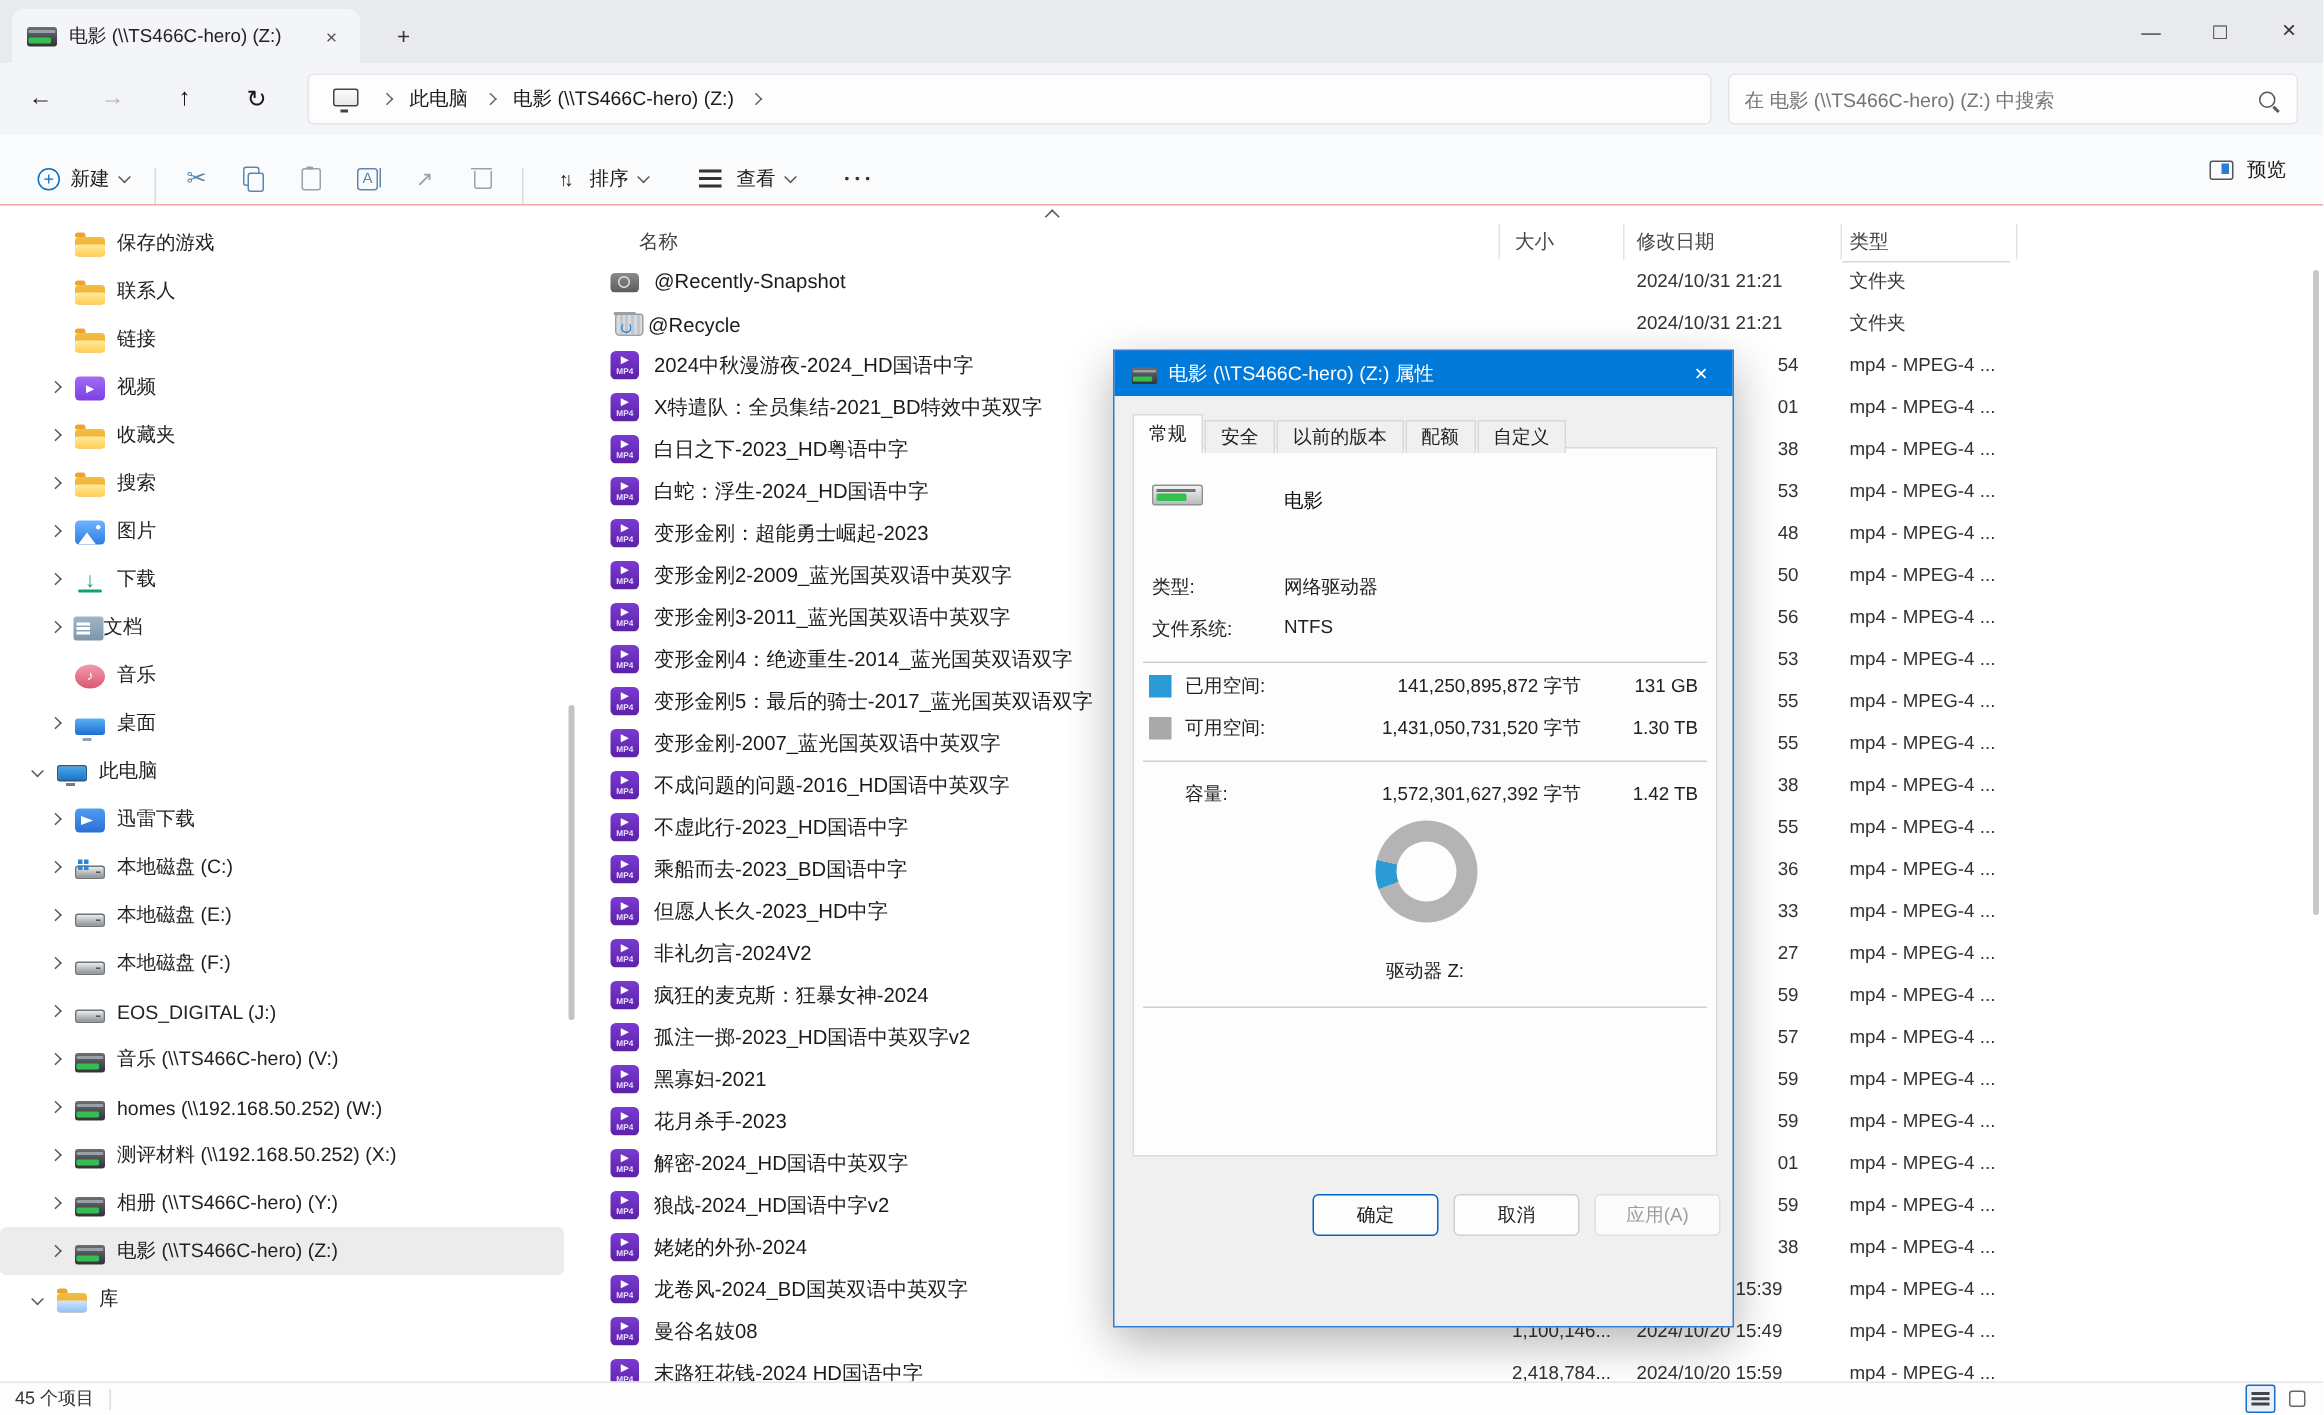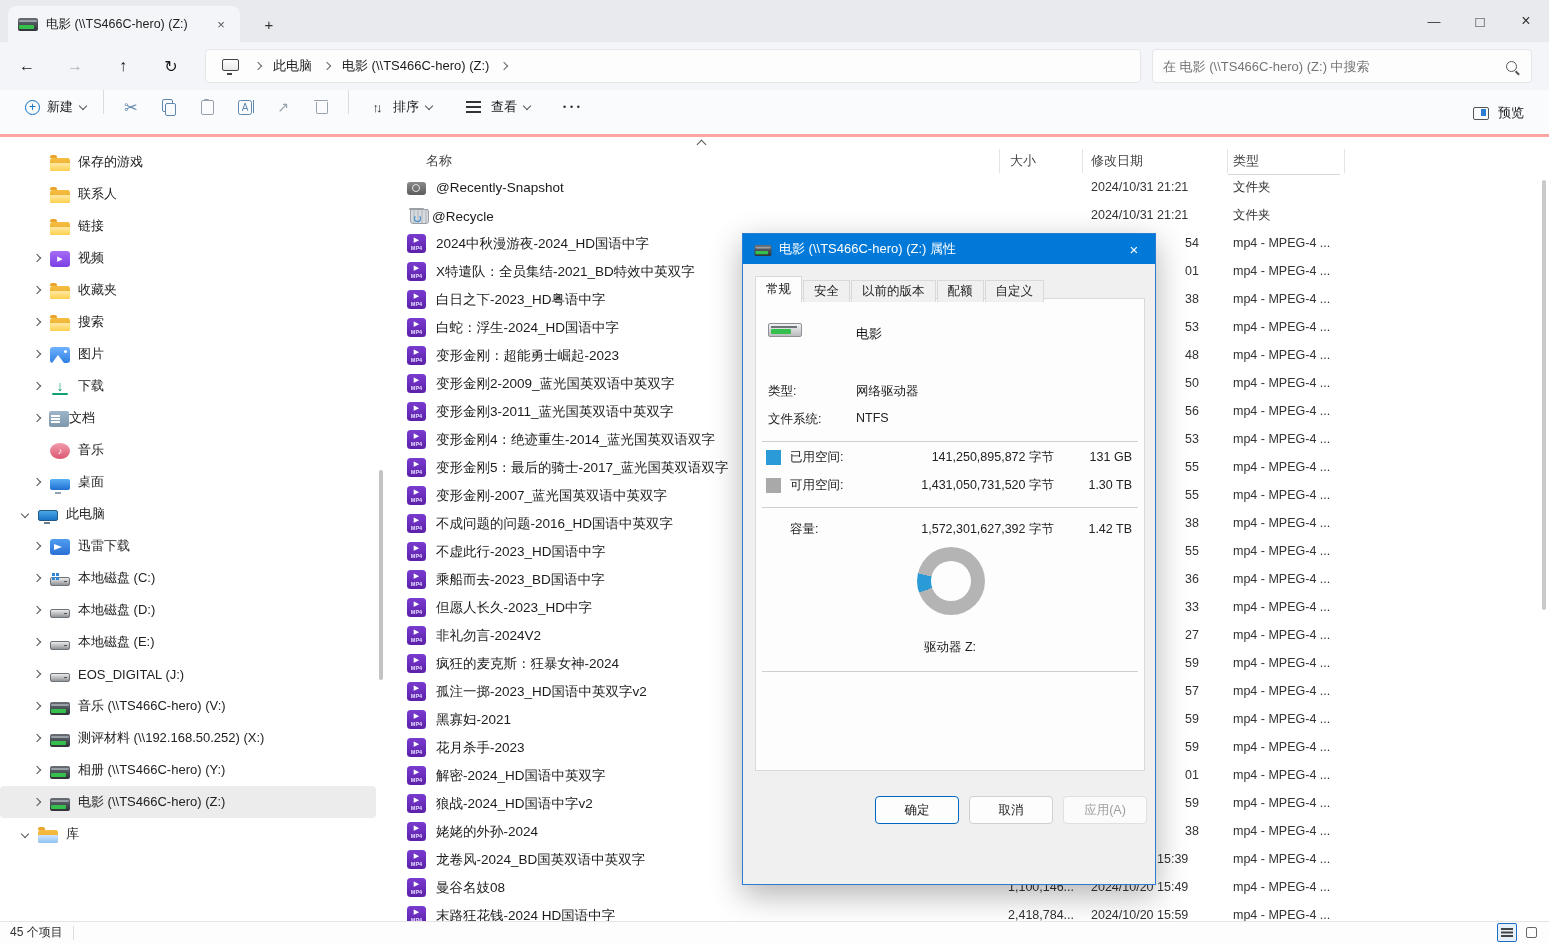--- a/index.html
+++ b/index.html
@@ -31,21 +31,21 @@
   .mon{width:17px;height:12px;background:linear-gradient(#fdfdfd,#e8e8e8);border:1.5px solid #444;border-radius:2px;position:relative;margin:0 4px 2px 8px}
   .mon::after{content:"";position:absolute;left:4px;bottom:-5px;width:5px;height:2px;background:#444}
   .bchev{width:6px;height:6px;border-right:1.4px solid #666;border-bottom:1.4px solid #666;transform:rotate(-45deg);margin:0 12px}
   .crumbbar span{white-space:nowrap}
   .searchbox{position:absolute;left:1152px;top:7px;width:380px;height:34px;background:#fdfdfe;border:1px solid #e4e6ea;border-radius:4px;display:flex;align-items:center;padding:0 10px}
   .searchbox input{border:none;outline:none;background:transparent;flex:1;font-size:13px;color:#333}
   .mag{width:11px;height:11px;border:1.6px solid #555;border-radius:50%;position:relative;margin-right:4px}
   .mag::after{content:"";position:absolute;width:5px;height:1.6px;background:#555;transform:rotate(45deg);left:8px;top:10px}
 
   
-  .toolbar{position:absolute;left:0;top:90px;width:1549px;height:47px;background:#fafbfd;border-bottom:3px solid #fca5a5;display:flex;align-items:flex-start;padding:0 16px}
+  .toolbar{position:absolute;left:0;top:90px;width:1549px;height:47px;background:#fafbfd;border-bottom:1px solid #fca5a5;display:flex;align-items:flex-end;padding:0 16px}
   .tbtn{display:flex;align-items:center;height:34px;padding:0 9px;border-radius:4px;color:#1b1b1b;font-size:13px;gap:7px}
   .tsep{width:1px;height:24px;background:#d9dbde;margin:0 8px}
   .ico{display:inline-flex;align-items:center;justify-content:center;width:20px;height:20px;color:#5f87ad;font-size:15px}
   .plus-circle{width:15px;height:15px;border:1.5px solid #0b6fc2;border-radius:50%;color:#0b6fc2;font-size:12px;display:flex;align-items:center;justify-content:center}
   .plus-circle::before{content:"+";margin-top:-1px}
   .cv{width:6px;height:6px;border-right:1.3px solid #555;border-bottom:1.3px solid #555;transform:rotate(45deg);margin-top:-3px}
   .i-cut::before{content:"\2702";font-size:16px}
   .i-copy{position:relative}.i-copy::before{content:"";position:absolute;width:9px;height:11px;border:1.4px solid #5f87ad;border-radius:2px;left:3px;top:2px}
   .i-copy::after{content:"";position:absolute;width:9px;height:11px;border:1.4px solid #5f87ad;border-radius:2px;background:#fafbfd;left:6px;top:6px}
   .i-paste{position:relative}.i-paste::before{content:"";position:absolute;width:11px;height:13px;border:1.4px solid #97a2ac;border-radius:2px;left:4px;top:3px}
@@ -374,53 +374,60 @@
         </div>
 
         <div class="srow lv2">
           <span class="chevbox">
             <span class="cr cr"></span>
           </span>
           <span class="sic s-hddc"></span>
           <span class="slabel">本地磁盘 (C:)</span>
         </div>
 
-        <div class="srow lv2">
-          <span class="chevbox">
-            <span class="cr cr"></span>
-          </span>
-          <span class="sic s-hdd"></span>
-          <span class="slabel">本地磁盘 (D:)</span>
-        </div>
 
         <div class="srow lv2">
           <span class="chevbox">
             <span class="cr cr"></span>
           </span>
           <span class="sic s-hdd"></span>
           <span class="slabel">本地磁盘 (E:)</span>
         </div>
 
+        <div class="srow lv2">
+          <span class="chevbox">
+            <span class="cr cr"></span>
+          </span>
+          <span class="sic s-hdd"></span>
+          <span class="slabel">本地磁盘 (F:)</span>
+        </div>
 
         <div class="srow lv2">
           <span class="chevbox">
             <span class="cr cr"></span>
           </span>
           <span class="sic s-hdd"></span>
           <span class="slabel">EOS_DIGITAL (J:)</span>
         </div>
 
         <div class="srow lv2">
           <span class="chevbox">
             <span class="cr cr"></span>
           </span>
           <span class="sic s-net"></span>
           <span class="slabel">音乐 (\\TS466C-hero) (V:)</span>
         </div>
 
+        <div class="srow lv2">
+          <span class="chevbox">
+            <span class="cr cr"></span>
+          </span>
+          <span class="sic s-net"></span>
+          <span class="slabel">homes (\\192.168.50.252) (W:)</span>
+        </div>
 
         <div class="srow lv2">
           <span class="chevbox">
             <span class="cr cr"></span>
           </span>
           <span class="sic s-net"></span>
           <span class="slabel">测评材料 (\\192.168.50.252) (X:)</span>
         </div>
 
         <div class="srow lv2">

